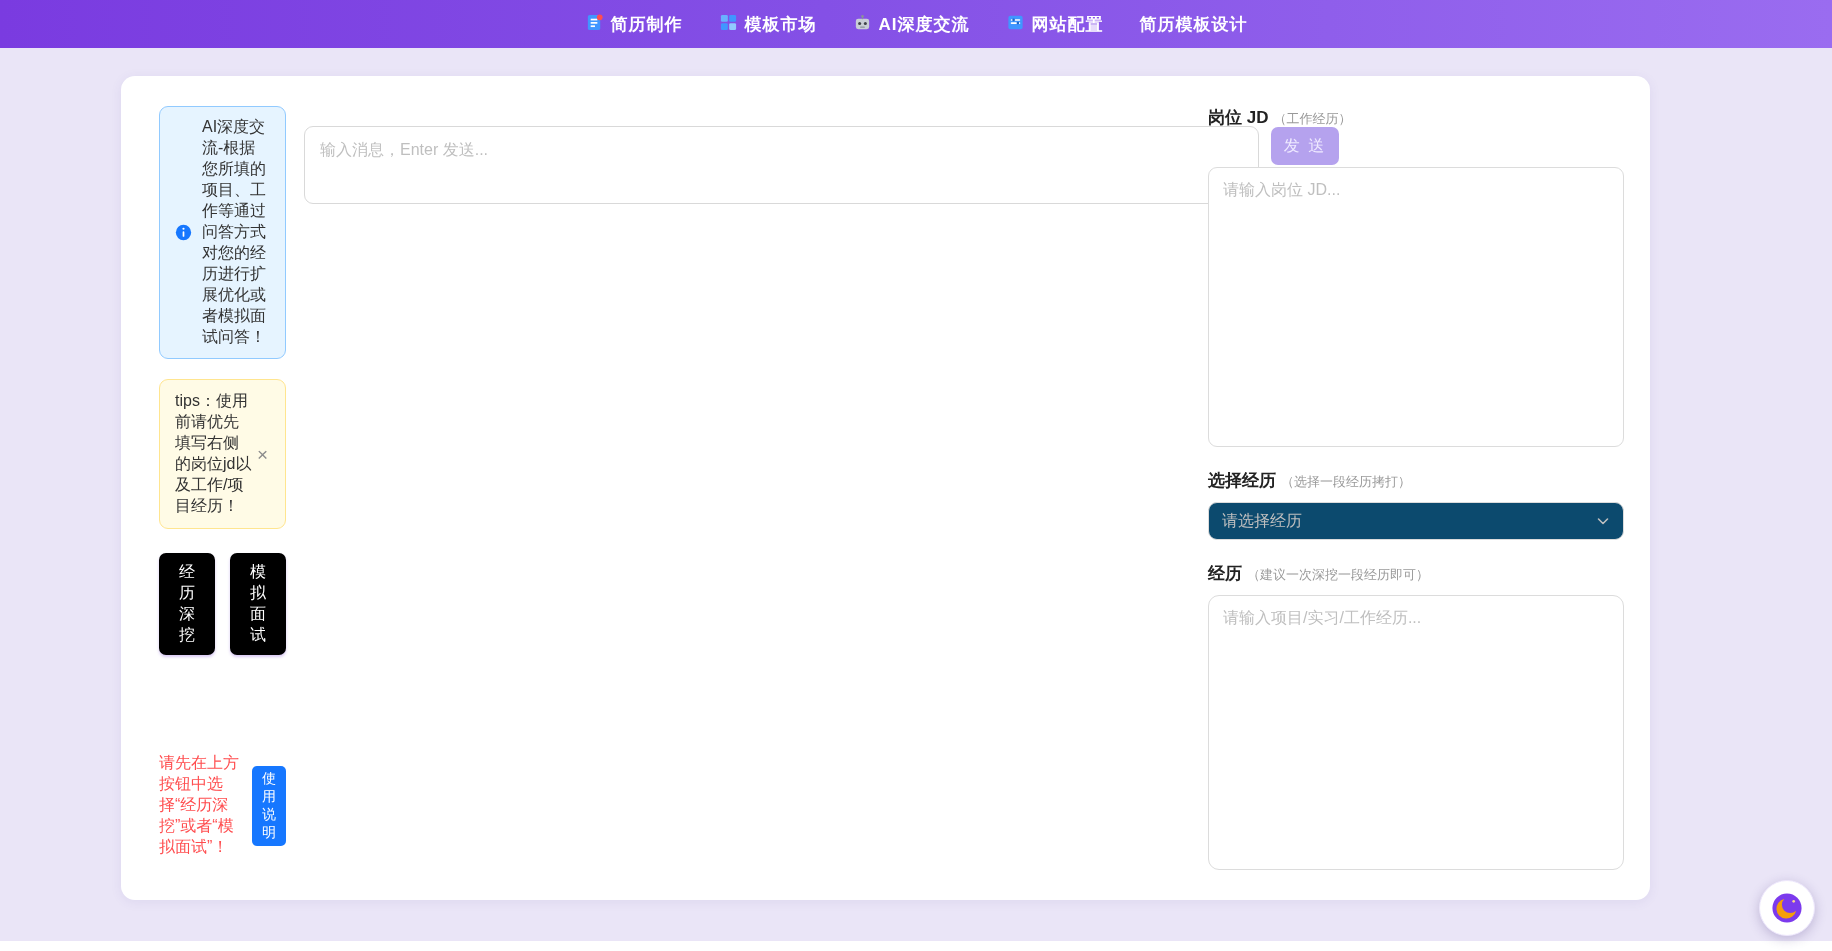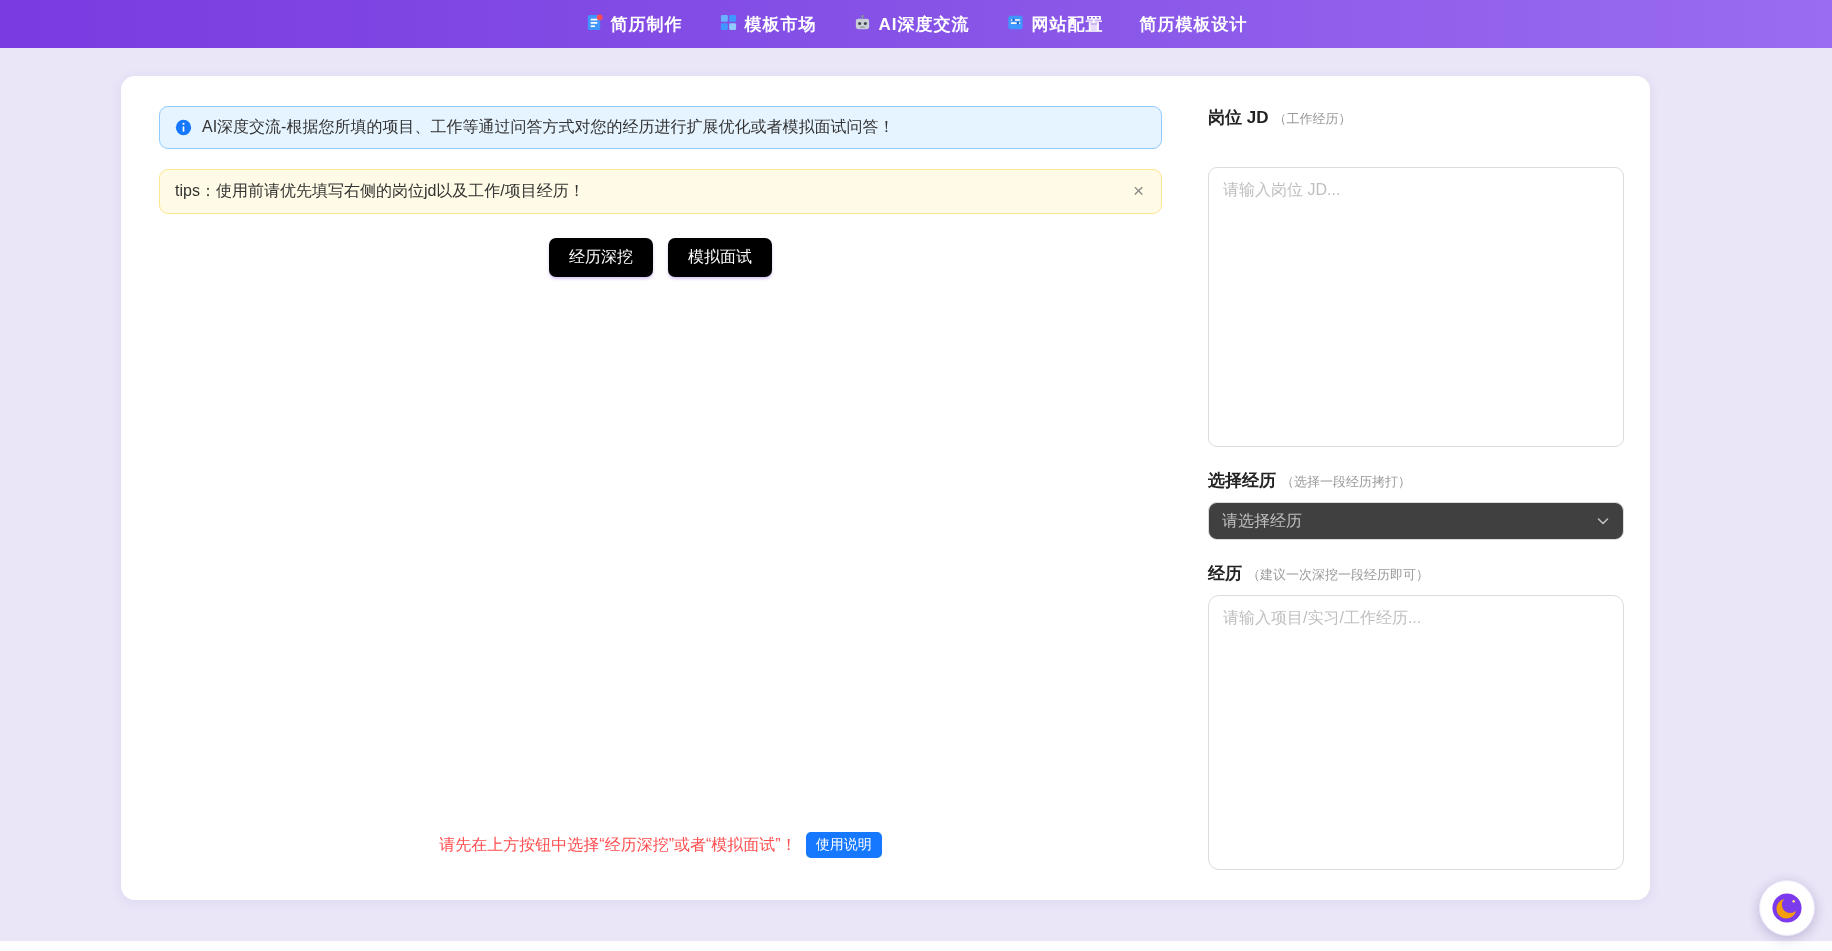--- a/index.html
+++ b/index.html
@@ -37,21 +37,21 @@
   .chat { flex:1; display:flex; min-width:0; }
   .chat-top { flex:1; display:flex; flex-direction:column; padding:0 18px; }
   .alert-info {
     display:flex; align-items:center; gap:10px;
     background:#e6f4ff; border:1px solid #91caff; border-radius:9px;
     padding:10px 15px; font-size:16px; color:#333;
   }
   .alert-info .ico { width:17px; height:17px; flex:0 0 auto; }
   .alert-tips {
     margin-top:20px;
-    display:flex; align-items:flex-start;
+    display:flex; align-items:center;
     background:#fffbe6; border:1px solid #ffe58f; border-radius:9px;
     padding:11px 15px; font-size:16px; color:#333;
   }
   .tips-close {
     margin-left:auto; color:#8c8c8c; font-size:19px; line-height:1;
     cursor:pointer; padding:0 2px; font-weight:400;
   }
   .btn-row { margin-top:24px; display:flex; justify-content:center; gap:15px; }
   .btn-primary {
     background:#000000; color:#ffffff; border:none; border-radius:7px;
@@ -94,21 +94,21 @@
     padding:12px 14px; font-size:16px; color:#333;
     resize:none; outline:none; font-family:inherit; background:#fff;
   }
   .ta::placeholder { color:#bfbfbf; }
   .ta-jd { height:280px; margin-bottom:22px;margin-top:28px; }
   .ta-exp { flex:1;border-radius:11px; }
   .select {
     height:38px; border:1px solid #dcdcdc; border-radius:9px;
     display:flex; align-items:center; justify-content:space-between;
     padding:0 13px; margin-bottom:22px;
-    font-size:16px; color:#bfbfbf; cursor:pointer; background:#404040;
+    font-size:16px; color:#bfbfbf; cursor:pointer; background:#0c4a6e;
   }
   .select .ico { width:14px; height:14px; display:inline-flex; }
   
   .theme-toggle {
     position:fixed; right:17px; bottom:15px;
     width:56px; height:56px; border-radius:50%;
     background:#ffffff; border:1px solid #ece6fb;
     box-shadow:0 3px 12px rgba(60,40,120,.25);
     display:flex; align-items:center; justify-content:center;
     cursor:pointer;
@@ -207,20 +207,24 @@
         <div class="chat-spacer"></div>
 
         <div class="empty-hint">
           <span class="empty-hint-text">请先在上方按钮中选择“经历深挖”或者“模拟面试”！</span>
           <button class="usage-btn">使用说明</button>
         </div>
       </div>
 
       <div class="divider"></div>
 
+      <div class="input-row">
+        <textarea class="msg-input" placeholder="输入消息，Enter 发送..." style=""></textarea>
+        <button class="send-btn" disabled="">发 送</button>
+      </div>
     </div>
 
     <div class="sidebar">
 
       <div class="label-row">
         <span class="label-main">岗位 JD</span>
         <span class="label-hint">（工作经历）</span>
       </div>
       <textarea class="ta ta-jd" placeholder="请输入岗位 JD..." style=""></textarea>
 

